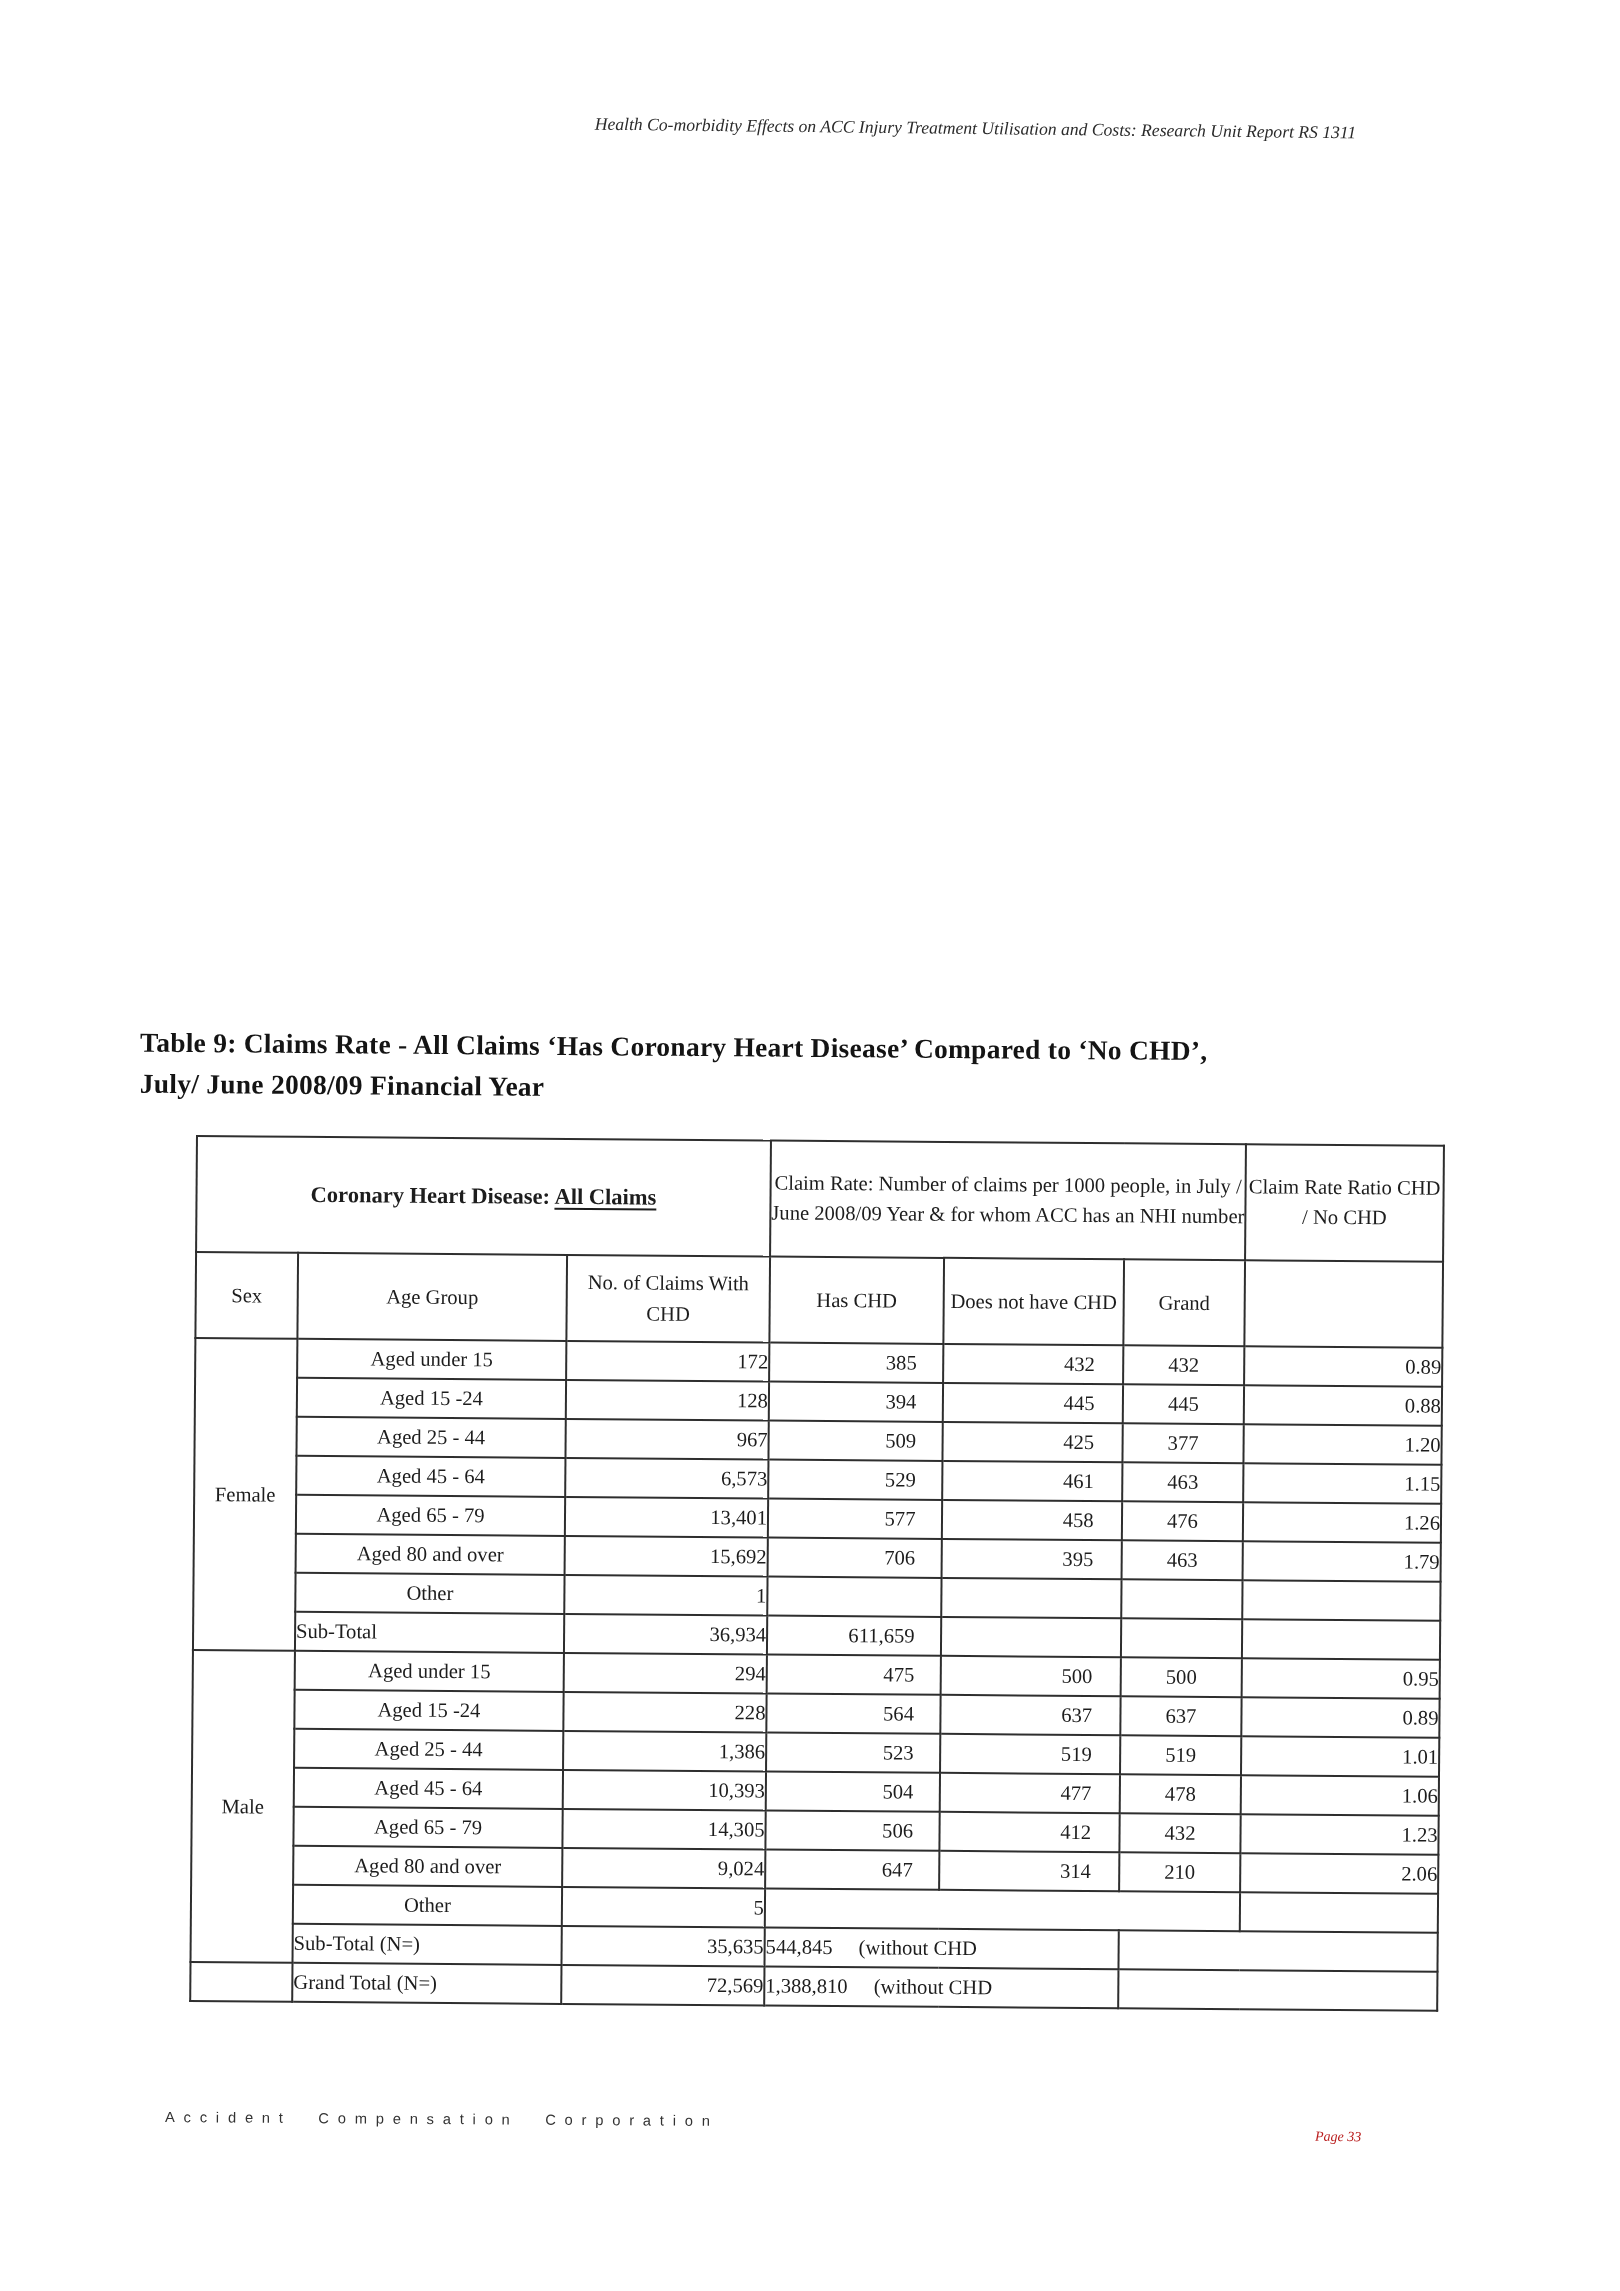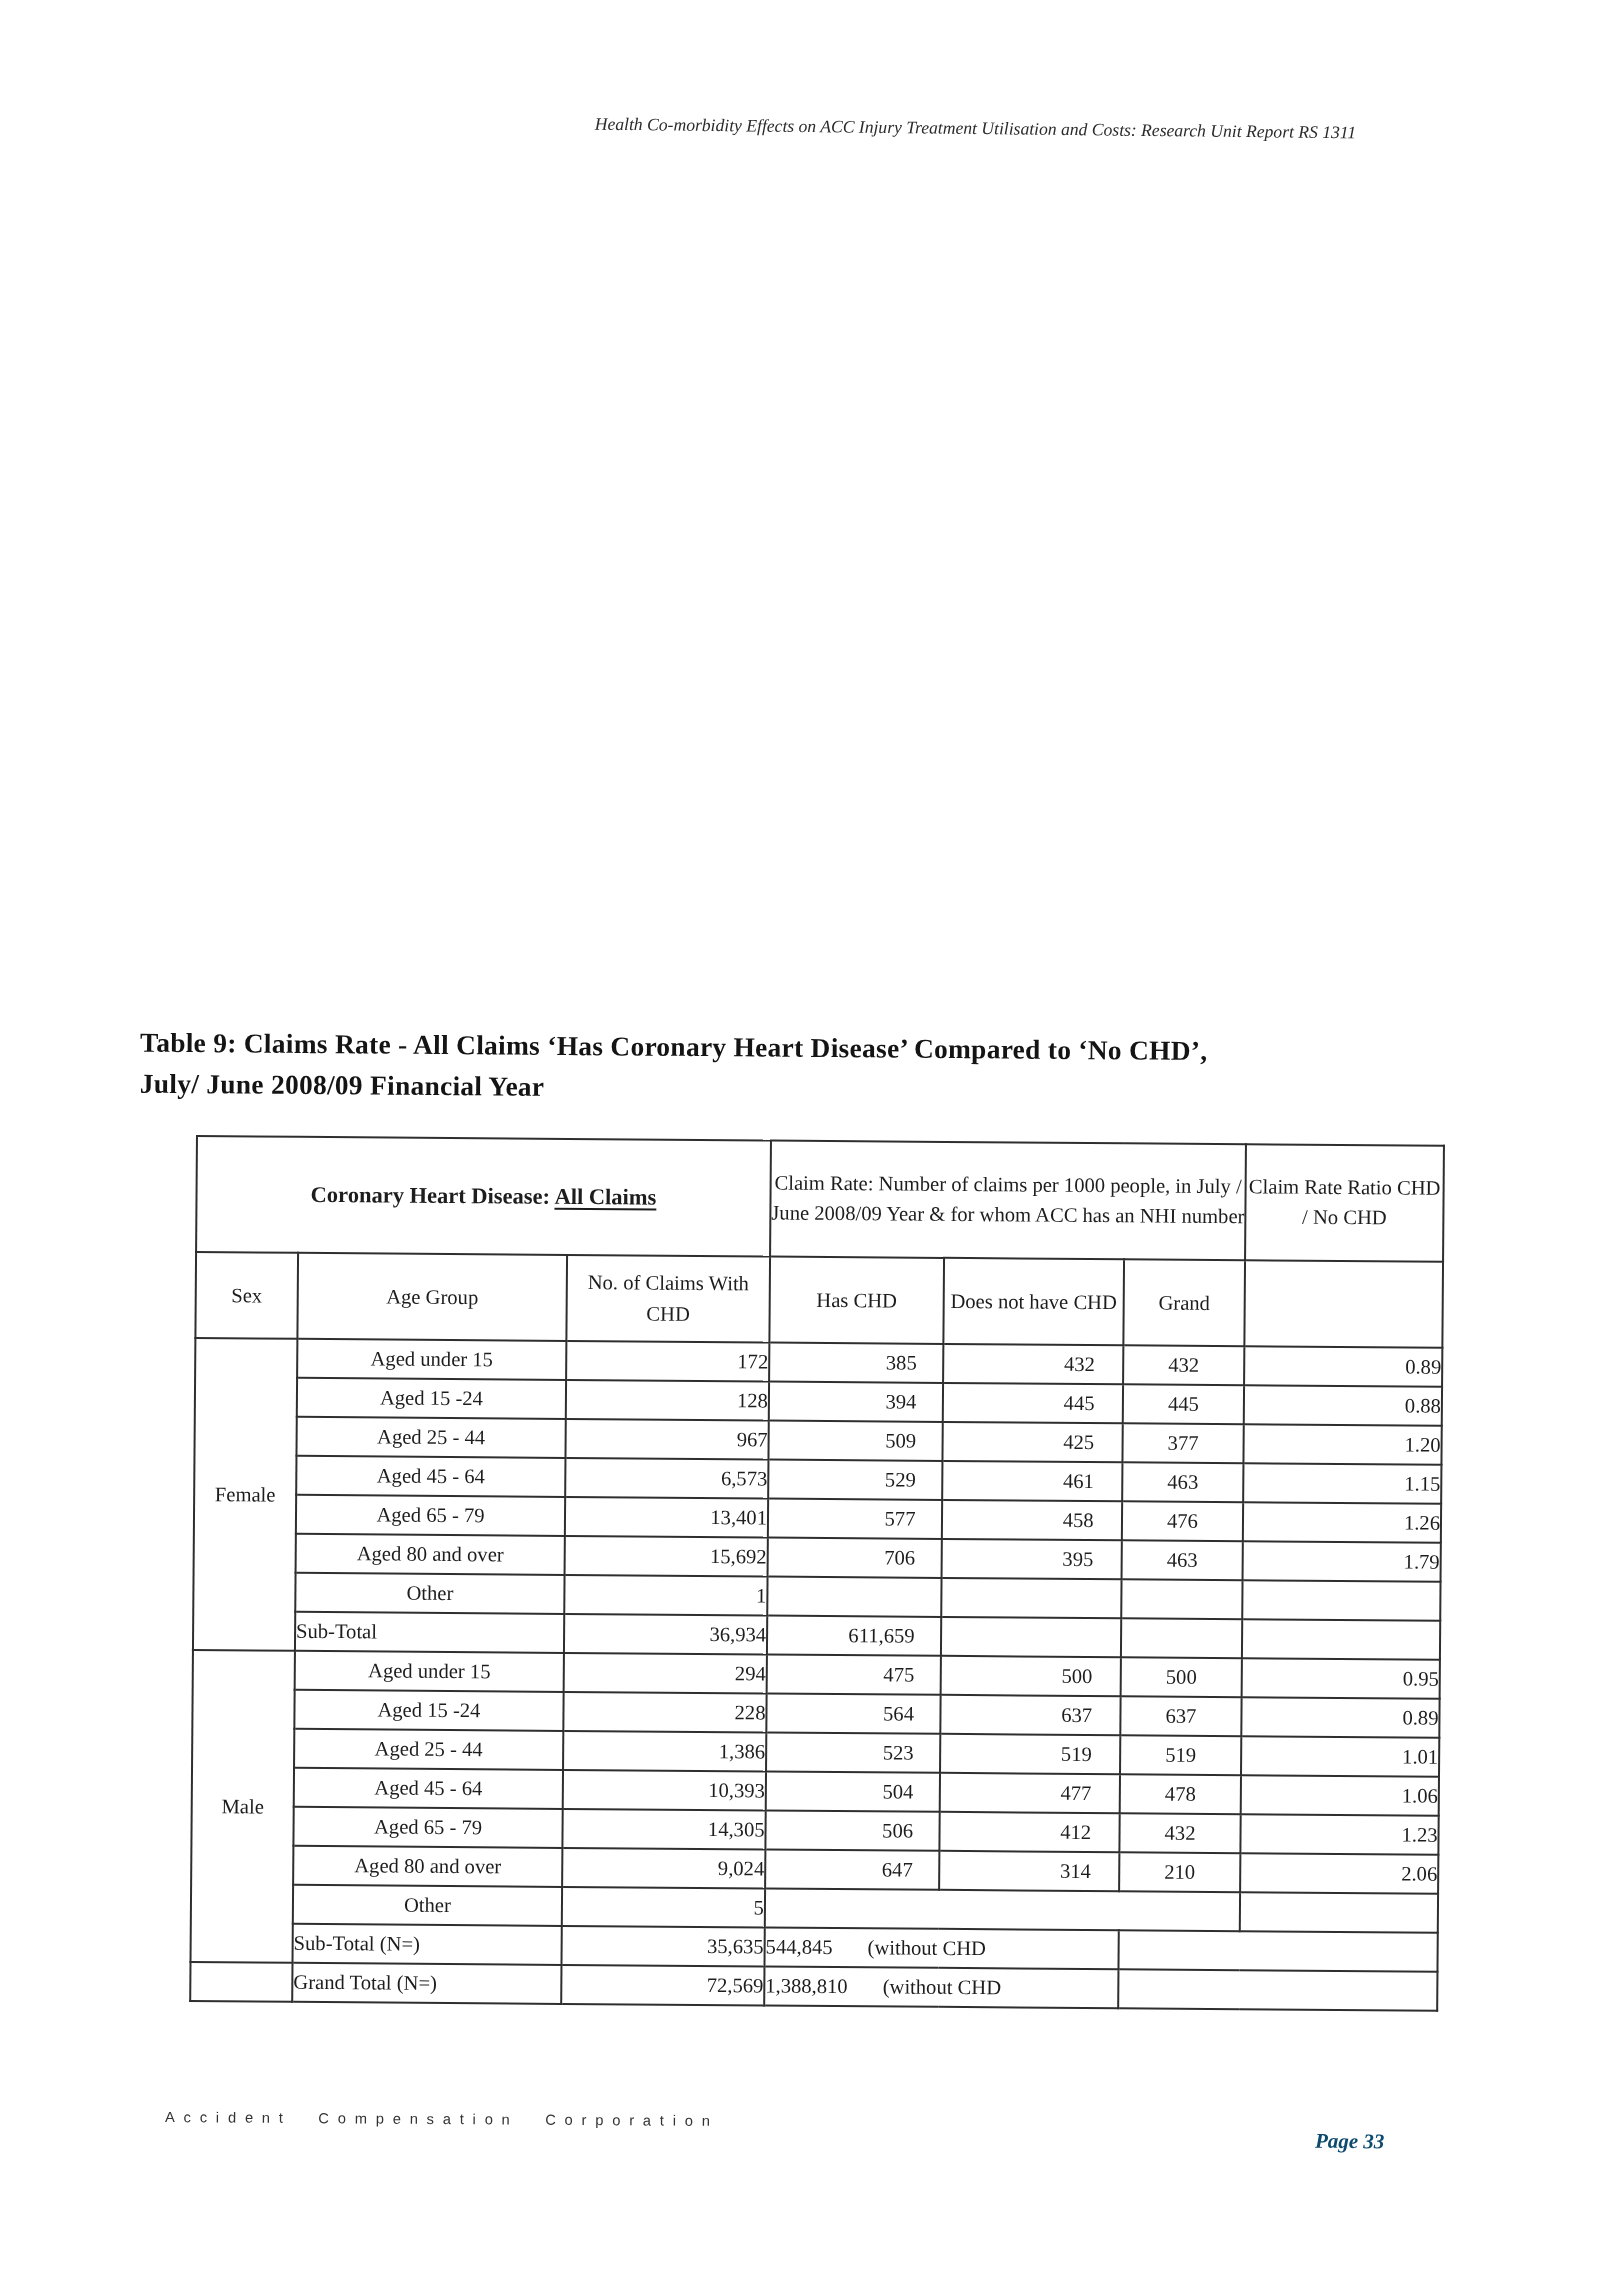--- a/index.html
+++ b/index.html
@@ -32,40 +32,40 @@
   .ht{vertical-align:top;padding-top:7.8px;text-align:center;line-height:1.5;}
   .sex{vertical-align:top;padding-top:5.9px;text-align:center;}
   .age{text-align:center;}
   .lab{text-align:left;padding-left:11.8px;}
   .num{text-align:right;padding-right:19.6px;}
   .num.has{padding-right:25.5px;}
   .num.not{padding-right:27.4px;}
   .tot{text-align:center;vertical-align:top;padding-top:4.9px;padding-right:5.9px;}
   .ratio{text-align:right;padding-right:41px;vertical-align:bottom;padding-bottom:1px;}
   .note{text-align:left;padding-left:57px;white-space:nowrap;}
-  .note .notetxt{margin-left:35px;text-align:center;}
+  .note .notetxt{margin-left:26px;text-align:center;}
   
   .mbl{border-left:3.9px solid #161616;}
   .mbr{border-right:3.9px solid #161616;}
   .mbt{border-top:3.9px solid #161616;}
   .mbb{border-bottom:3.9px solid #161616;}
   
   .rbl{border-left:3.9px solid #161616;}
   .rbr{border-right:3.9px solid #161616;}
   .rbt{border-top:3.9px solid #161616;}
   .rbb{border-bottom:3.9px solid #161616;}
   .nob{border:none;}
   .footer-left{
     position:absolute;left:165px;top:2111px;
     font-family:"Liberation Sans", sans-serif;font-size:14.7px;color:#333;
     letter-spacing:8.8px;word-spacing:13.7px;transform:rotate(0.4deg);
   }
   .footer-right{
     position:absolute;left:1315px;top:2129px;
-    font-style:italic;font-weight:bold;font-size:21px;color:#0c4a6e;
+    font-style:italic;font-weight:normal;font-size:14px;color:#b91c1c;
     transform:rotate(0.6deg);
   }
 </style>
 </head>
 <body>
 
 <div>
 
   <div class="page-header">Health Co-morbidity Effects on ACC Injury Treatment Utilisation and Costs: Research Unit Report RS 1311</div>
 

